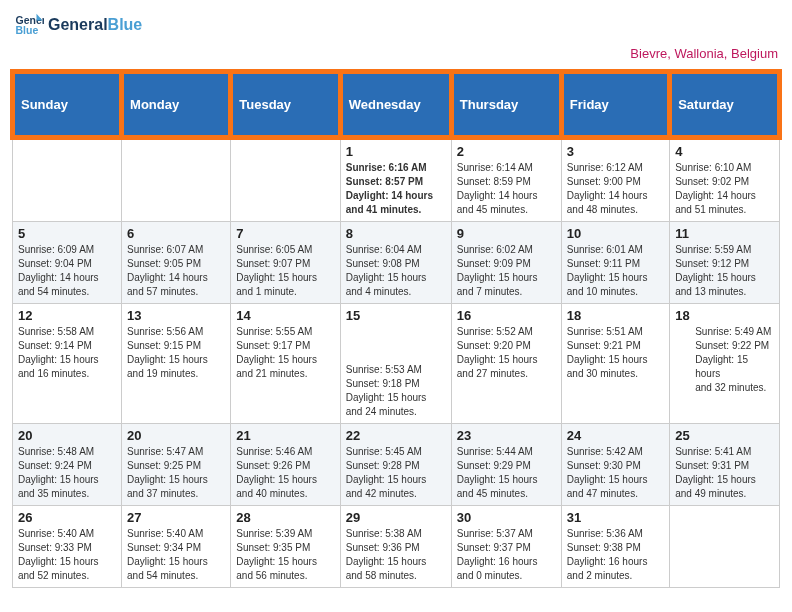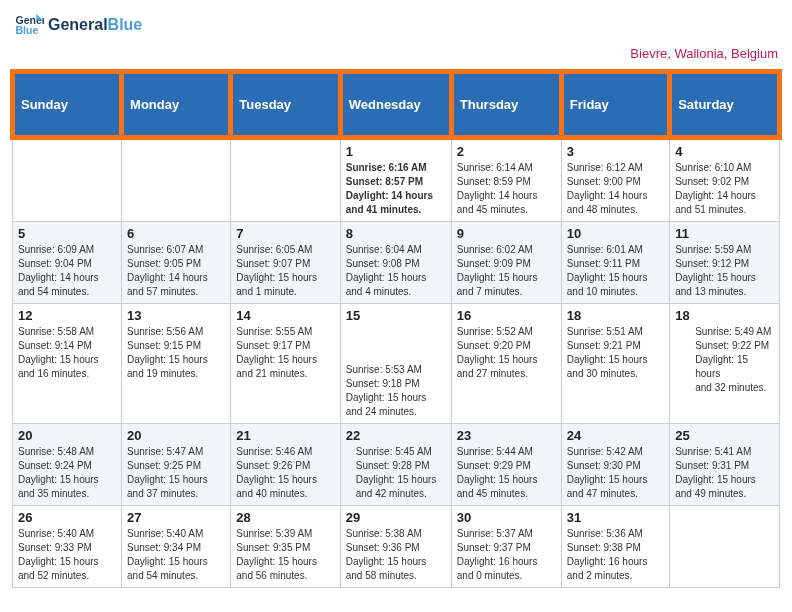--- a/index.html
+++ b/index.html
@@ -263,21 +263,21 @@
         </td>
         <td>
           <div class="day-num">21</div>
           <div class="day-info" style="white-space: pre-line;">Sunrise: 5:46 AM
 Sunset: 9:26 PM
 Daylight: 15 hours
 and 40 minutes.</div>
         </td>
         <td>
           <div class="day-num">22</div>
-          <div class="day-info" style="white-space: pre-line; margin-left: 10px;">Sunrise: 5:45 AM
+          <div class="day-info" style="white-space: pre-line;">Sunrise: 5:45 AM
 Sunset: 9:28 PM
 Daylight: 15 hours
 and 42 minutes.</div>
         </td>
         <td>
           <div class="day-num">23</div>
           <div class="day-info" style="white-space: pre-line;">Sunrise: 5:44 AM
 Sunset: 9:29 PM
 Daylight: 15 hours
 and 45 minutes.</div>

